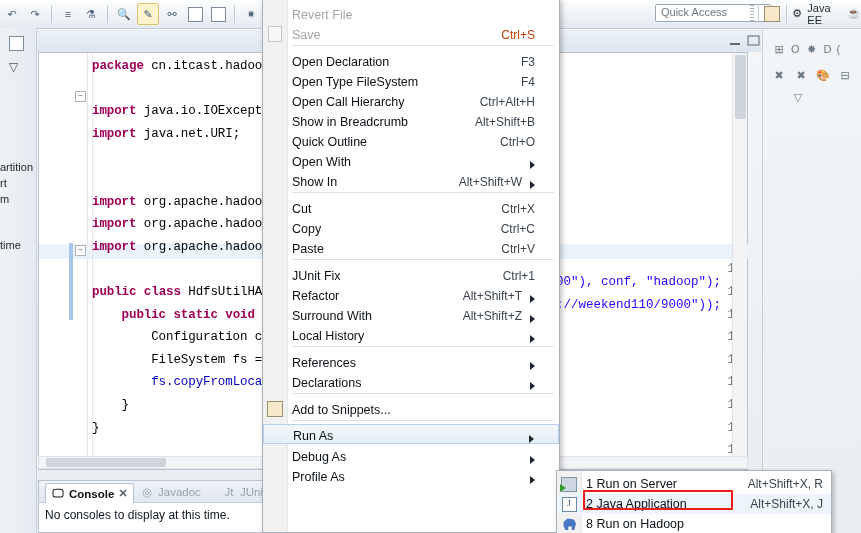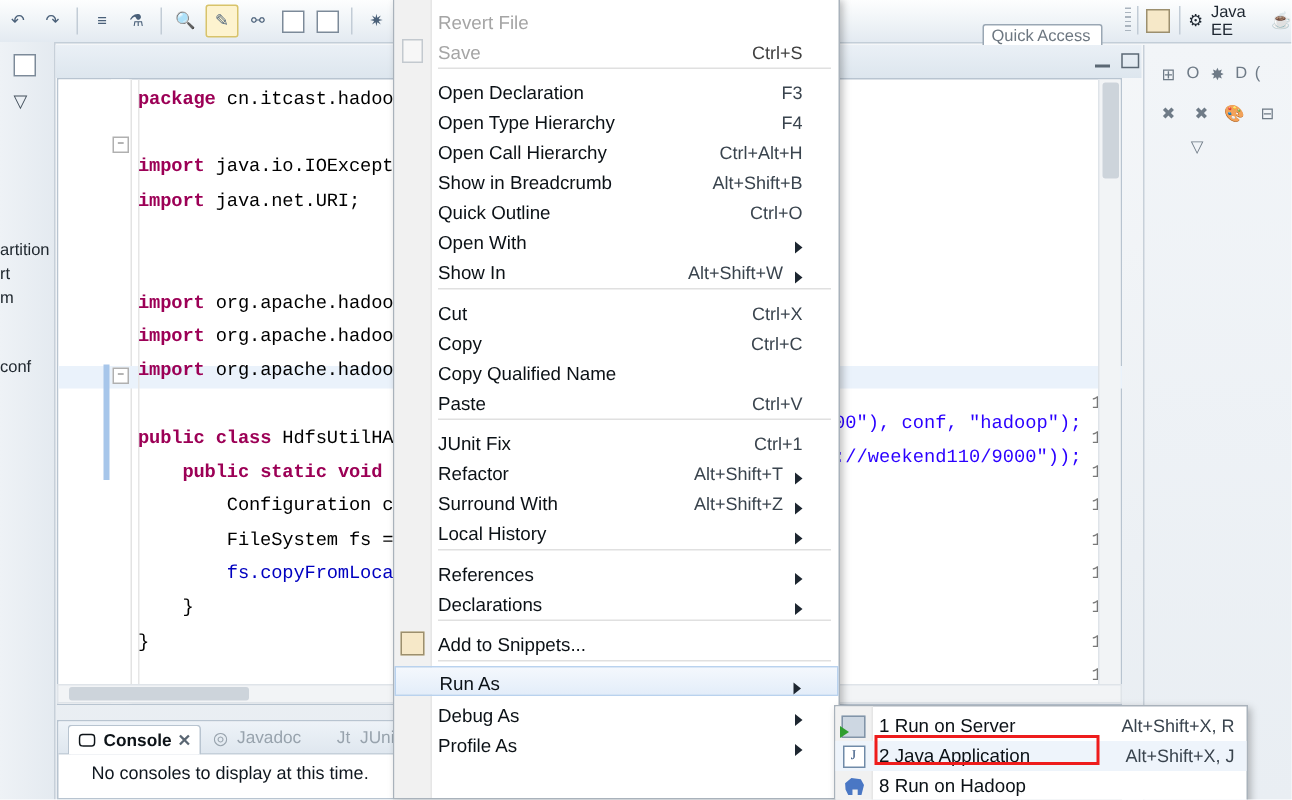--- a/index.html
+++ b/index.html
@@ -22,21 +22,21 @@
     justify-content:center;font-size:11px;line-height:1;color:#4a6079;}
   .tbi.sel{background:#fdf3cf;border:1px solid #d8c36a;}
   .tb-sep{width:1px;height:18px;background:#c2ccd6;margin:0 3px;}
   .sq{width:13px;height:13px;border:1px solid #7c8a99;background:#fff;display:block;}
   .tri-dn{width:0;height:0;border-left:3px solid transparent;border-right:3px solid transparent;
     border-top:4px solid #43505e;}
   .grnball{width:13px;height:13px;border-radius:50%;
     background:radial-gradient(circle at 35% 30%,#8fe08f,#199a19);}
 
   
-  .quick{position:absolute;left:655px;top:16px;width:80px;height:18px;background:#fff;
+  .quick{position:absolute;left:655px;top:4px;width:116px;height:18px;background:#fff;
     border:1px solid #9aa7b4;border-radius:2px;color:#6d7781;font-size:11px;
     padding:1px 5px;box-sizing:border-box;}
   .qa-dots{position:absolute;left:750px;top:5px;width:4px;height:16px;
     background:repeating-linear-gradient(#aab4be 0 1px,transparent 1px 3px);}
   .persp-sep{position:absolute;left:758px;top:4px;width:1px;height:19px;background:#c2ccd6;}
   .persp-new{position:absolute;left:763px;top:5px;width:17px;height:17px;
     display:flex;align-items:center;justify-content:center;}
   .persp-sep2{position:absolute;left:786px;top:4px;width:1px;height:19px;background:#c2ccd6;}
   .persp{position:absolute;left:791px;top:4px;height:19px;display:flex;align-items:center;gap:4px;
     font-size:11px;color:#1d2630;}
@@ -85,41 +85,41 @@
   
   .console{position:absolute;left:38px;top:480px;width:710px;height:53px;background:#fff;
     border:1px solid #b8c4d0;box-sizing:border-box;}
   .ctabs{position:absolute;left:0;top:0;width:100%;height:21px;
     background:linear-gradient(#eef3f8,#dfe7ef);border-bottom:1px solid #c5d0da;}
   .ctab{position:absolute;top:2px;height:18px;display:flex;align-items:center;gap:4px;
     font-size:11.5px;padding:0 5px;}
   .ctab.active{background:#fff;border:1px solid #b8c4d0;border-bottom:none;
     border-radius:3px 3px 0 0;font-weight:bold;color:#0d1318;top:2px;height:19px;}
   .ctab.dim{color:#98a3ad;}
-  .cmsg{position:absolute;left:22px;top:27px;font-size:12px;color:#101820;}
+  .cmsg{position:absolute;left:6px;top:27px;font-size:12px;color:#101820;}
 
   
   .rightpanel{position:absolute;left:762px;top:30px;width:99px;height:503px;
     background:linear-gradient(#f2f5f8,#e9eef3);border-left:1px solid #c7d0d9;}
   .rp-row{position:absolute;display:flex;align-items:center;gap:5px;font-size:11px;color:#6f7b87;}
   .rp-ico{width:14px;height:14px;display:flex;align-items:center;justify-content:center;}
 
   
   .ctxmenu{position:absolute;left:262px;top:-2px;width:298px;background:#fff;
     border:1px solid #a9b2bb;box-shadow:2px 2px 5px rgba(0,0,0,.25);box-sizing:border-box;}
   .ctx-gutterstrip{position:absolute;left:0;top:0;width:24px;height:100%;
     background:#f1f1f1;border-right:1px solid #e6e6e6;}
   .mi{position:relative;height:20px;display:flex;align-items:flex-end;
     font-size:12.5px;color:#0b1116;padding-left:29px;padding-right:24px;box-sizing:border-box;}
   .mi.dis{color:#a5a5a5;}
   .mi.hover{background:linear-gradient(#f4f8fd,#e3edf9);border:1px solid #b9d2ee;
     box-sizing:border-box;height:20px;}
   .mi .lab{flex:1;white-space:nowrap;}
   .mi .acc{color:#3a444e;font-size:12px;white-space:nowrap;margin-left:14px;}
-  .mi.dis .acc{color:#404040;}
+  .mi.dis .acc{color:#c2410c;}
   .arrow{margin-left:8px;width:0;height:0;border-top:4px solid transparent;
     border-bottom:4px solid transparent;border-left:5px solid #1d2630;}
   .msep{height:1px;background:#e0e0e0;margin:3px 5px 3px 29px;}
   .mi-ico{position:absolute;left:4px;width:16px;height:16px;display:flex;
     align-items:center;justify-content:center;}
 
   
   .submenu{position:absolute;left:556px;top:470px;width:276px;background:#fff;
     border:1px solid #a9b2bb;box-shadow:2px 2px 5px rgba(0,0,0,.25);box-sizing:border-box;}
   .sub-gutterstrip{position:absolute;left:0;top:0;width:24px;height:100%;
@@ -195,21 +195,21 @@
 
   <div class="leftcol">
     <div class="lc-icon" style="top:8px">
       <span class="sq"></span>
     </div>
     <div class="lc-icon" style="top:32px;color:#46525e">▽</div>
   </div>
   <div class="lc-txt" style="left:0px;top:161px">artition</div>
   <div class="lc-txt" style="left:0px;top:177px">rt</div>
   <div class="lc-txt" style="left:0px;top:193px">m</div>
-  <div class="lc-txt" style="left:0px;top:239px">conf</div>
+  <div class="lc-txt" style="left:0px;top:239px">time</div>
 
   <div class="tabstrip"></div>
   <div class="etab">
     <span class="ico-page"></span>
     <span>HdfsUtilHA.java</span>
     <span class="tab-close">✕</span>
   </div>
   <div class="edmin" style="left:728px">
     <svg width="15" height="14" viewBox="0 0 15 14">
         <rect x="2" y="9" width="10" height="2" fill="#5b6874"></rect>
@@ -338,21 +338,21 @@
           </span>
           <span class="lab">Save</span>
           <span class="acc">Ctrl+S</span>
         </div>
         <div class="msep"></div>
         <div class="mi">
           <span class="lab">Open Declaration</span>
           <span class="acc">F3</span>
         </div>
         <div class="mi">
-          <span class="lab">Open Type Hierarchy</span>
+          <span class="lab">Open Type FileSystem</span>
           <span class="acc">F4</span>
         </div>
         <div class="mi">
           <span class="lab">Open Call Hierarchy</span>
           <span class="acc">Ctrl+Alt+H</span>
         </div>
         <div class="mi">
           <span class="lab">Show in Breadcrumb</span>
           <span class="acc">Alt+Shift+B</span>
         </div>
@@ -370,23 +370,20 @@
           <span class="arrow"></span>
         </div>
         <div class="msep"></div>
         <div class="mi">
           <span class="lab">Cut</span>
           <span class="acc">Ctrl+X</span>
         </div>
         <div class="mi">
           <span class="lab">Copy</span>
           <span class="acc">Ctrl+C</span>
-        </div>
-        <div class="mi">
-          <span class="lab">Copy Qualified Name</span>
         </div>
         <div class="mi">
           <span class="lab">Paste</span>
           <span class="acc">Ctrl+V</span>
         </div>
         <div class="msep"></div>
         <div class="mi">
           <span class="lab">JUnit Fix</span>
           <span class="acc">Ctrl+1</span>
         </div>

